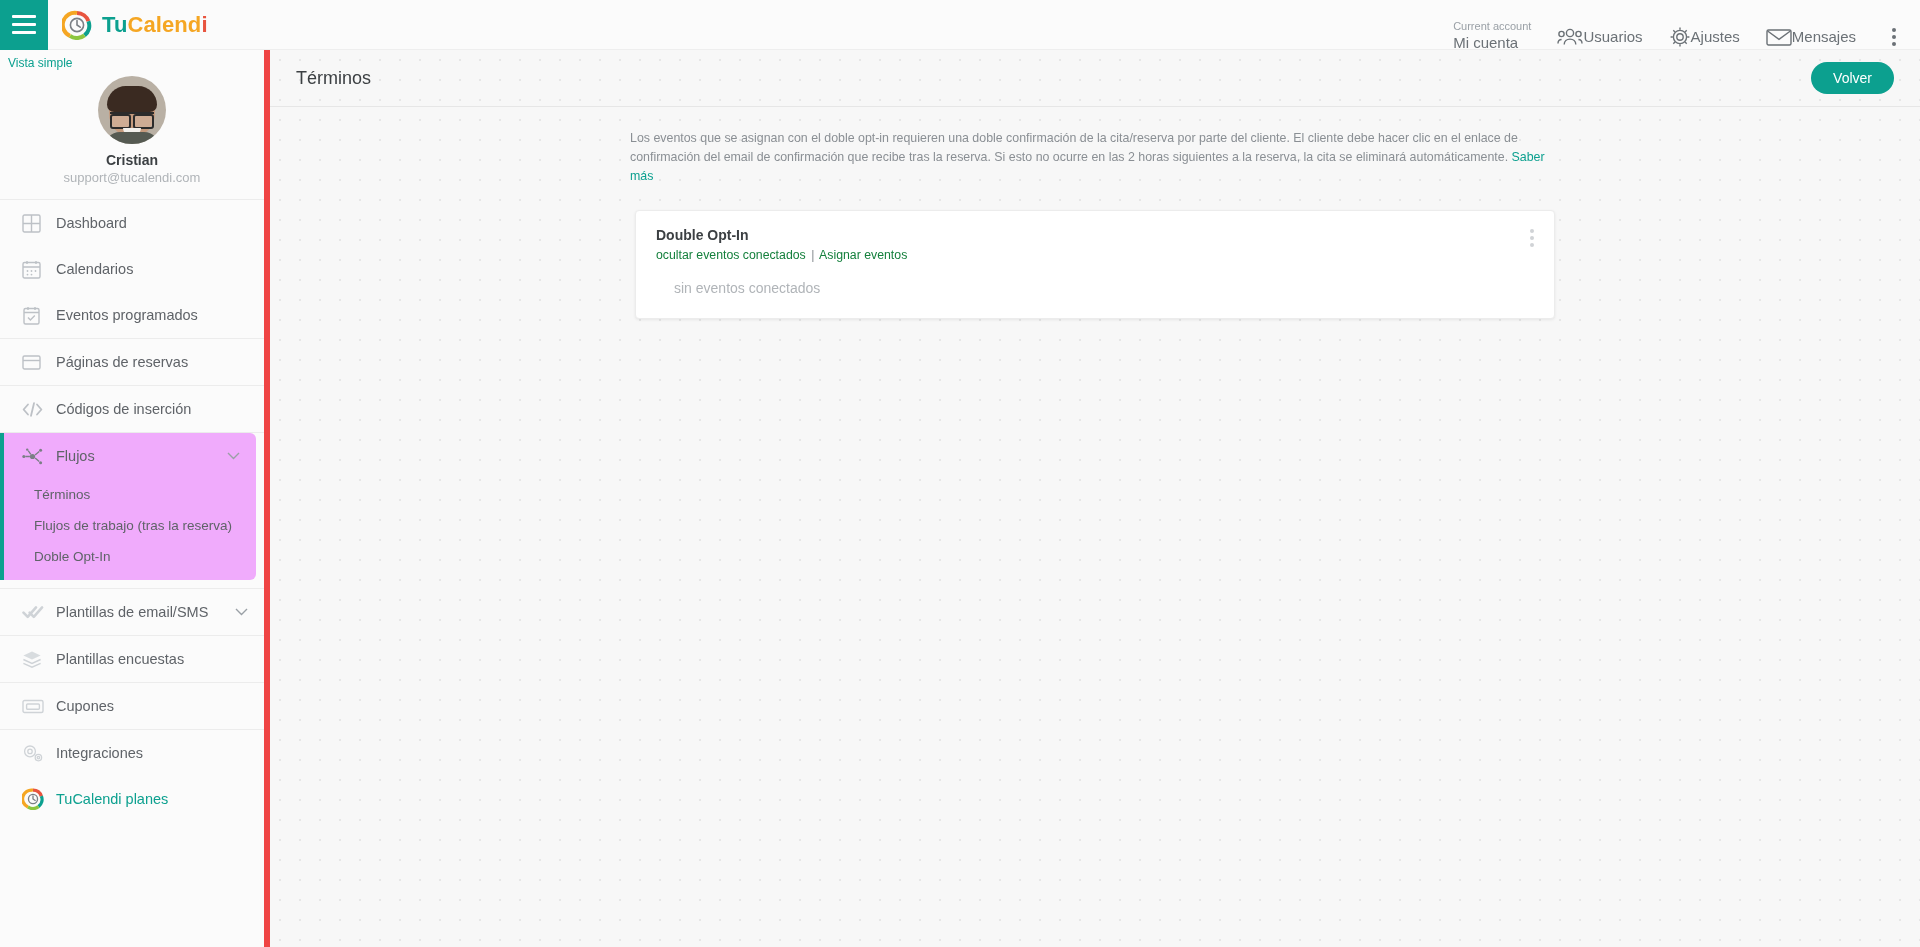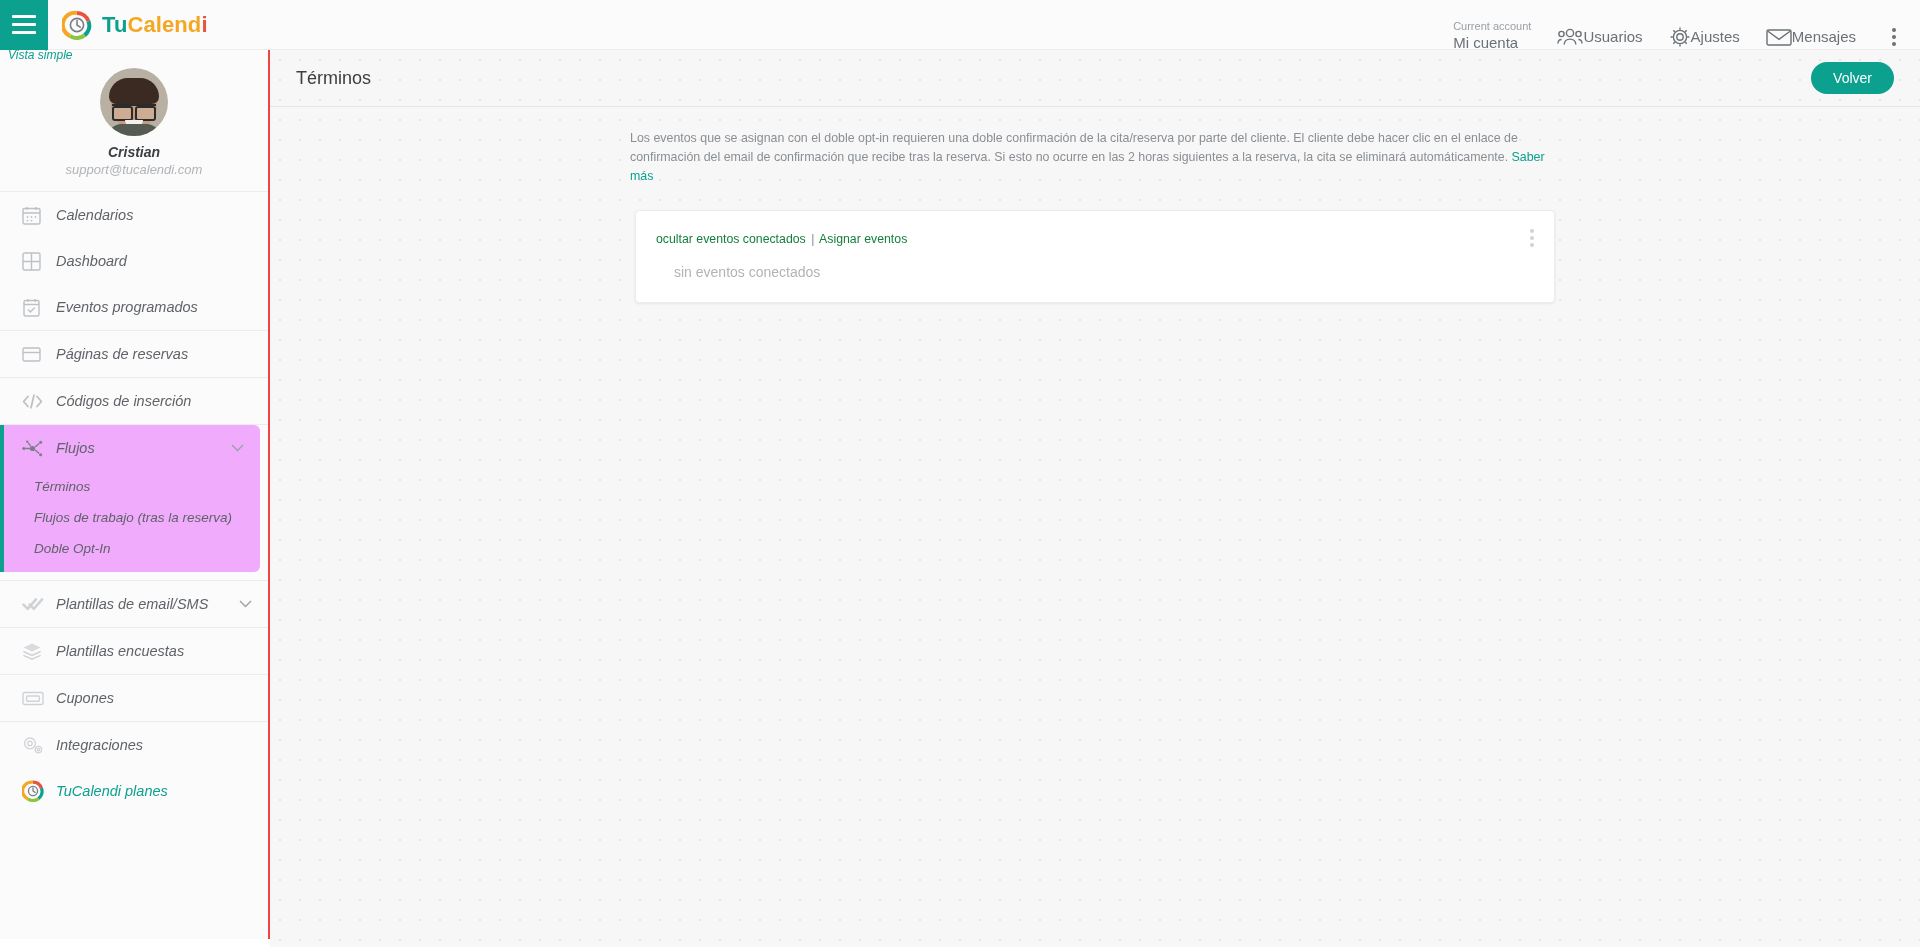--- a/index.html
+++ b/index.html
@@ -52,27 +52,26 @@
     color: #6b7176; font-size: 15px; cursor: pointer;
   }
   .kebab-top {
     display: flex; flex-direction: column; gap: 3px;
     cursor: pointer; padding: 4px 6px; margin-left: 4px;
   }
   .kebab-top i { width: 4px; height: 4px; border-radius: 50%; background: #6b7176; display: block; }
 
   
   .sidebar {
-    position: absolute; top: 42px; left: 0;
+    position: absolute; top: 50px; left: 0;
     width: 270px; height: 897px;
     background: #fbfbfb;
-    border-right: 2px solid #ef4444;
+    border-right: 6px solid #ef4444;
     overflow: hidden;
     z-index: 20;
-    font-style: italic;
   }
   .vista-simple {
     color: #0ca08f; font-size: 12px;
     padding: 6px 0 0 8px; cursor: pointer;
   }
   .profile { text-align: center; padding: 6px 0 14px; }
   .avatar {
     width: 68px; height: 68px; border-radius: 50%;
     margin: 0 auto 8px; overflow: hidden;
     background: #b9b0a4; position: relative;
@@ -267,40 +266,40 @@
     </div>
     <div class="pname">Cristian</div>
     <div class="pmail">support@tucalendi.com</div>
   </div>
 
   <div class="nav-sep"></div>
 
   <div class="nav-item">
     <span class="ico">
       <svg width="19" height="19" viewBox="0 0 19 19" fill="none" stroke="#bdc1c6" stroke-width="1.4">
+        <rect x="1" y="1" width="17" height="17" rx="1.5"></rect>
+          <path d="M9.5 1v17M1 9.5h17"></path>
+      </svg>
+    </span>
+    <span>Dashboard</span>
+  </div>
+
+  <div class="nav-item">
+    <span class="ico">
+      <svg width="19" height="19" viewBox="0 0 19 19" fill="none" stroke="#bdc1c6" stroke-width="1.4">
         <rect x="1" y="2.5" width="17" height="15.5" rx="1.5"></rect>
           <path d="M1 7h17M5 1v3M14 1v3"></path>
         <circle cx="5.5" cy="11" r=".9" fill="#bdc1c6" stroke="none"></circle>
           <circle cx="9.5" cy="11" r=".9" fill="#bdc1c6" stroke="none"></circle>
         <circle cx="13.5" cy="11" r=".9" fill="#bdc1c6" stroke="none"></circle>
           <circle cx="5.5" cy="14.6" r=".9" fill="#bdc1c6" stroke="none"></circle>
         <circle cx="9.5" cy="14.6" r=".9" fill="#bdc1c6" stroke="none"></circle>
       </svg>
     </span>
     <span>Calendarios</span>
-  </div>
-
-  <div class="nav-item">
-    <span class="ico">
-      <svg width="19" height="19" viewBox="0 0 19 19" fill="none" stroke="#bdc1c6" stroke-width="1.4">
-        <rect x="1" y="1" width="17" height="17" rx="1.5"></rect>
-          <path d="M9.5 1v17M1 9.5h17"></path>
-      </svg>
-    </span>
-    <span>Dashboard</span>
   </div>
 
   <div class="nav-item">
     <span class="ico">
       <svg width="19" height="19" viewBox="0 0 19 19" fill="none" stroke="#bdc1c6" stroke-width="1.4">
         <rect x="2" y="2.5" width="15" height="15.5" rx="1.5"></rect>
           <path d="M2 6.5h15M6 1v3M13 1v3"></path>
         <path d="M6 11.6l2.4 2.4 4.4-4.6"></path>
       </svg>
     </span>
@@ -440,20 +439,21 @@
     <div class="page-title">Términos</div>
     <button class="btn-volver">Volver</button>
   </div>
 
   <div class="desc">
     <span>Los eventos que se asignan con el doble opt-in requieren una doble confirmación de la cita/reserva por parte del cliente. El cliente debe hacer clic en el enlace de confirmación del email de confirmación que recibe tras la reserva. Si esto no ocurre en las 2 horas siguientes a la reserva, la cita se eliminará automáticamente.</span>
     <a href="#">Saber más</a>
   </div>
 
   <div class="card">
+    <div class="card-title">Double Opt-In</div>
     <div class="card-links">
       <a href="#">ocultar eventos conectados</a>
       <span class="sep">|</span>
       <a href="#">Asignar eventos</a>
     </div>
     <div class="card-empty">sin eventos conectados</div>
     <div class="kebab-card">
       <i></i>
         <i></i>
         <i></i>

